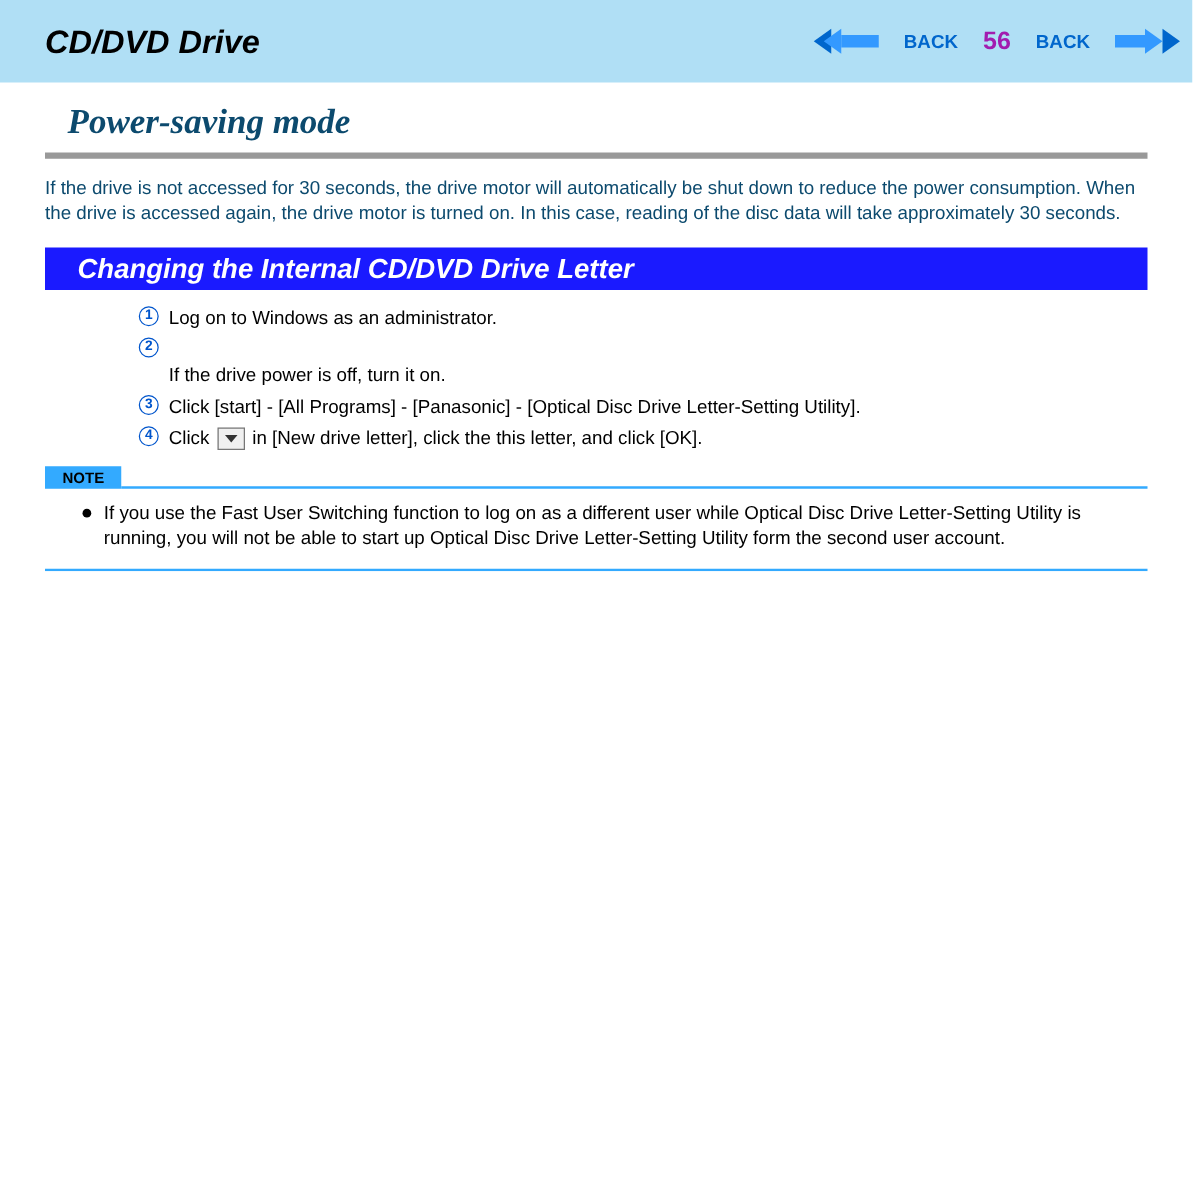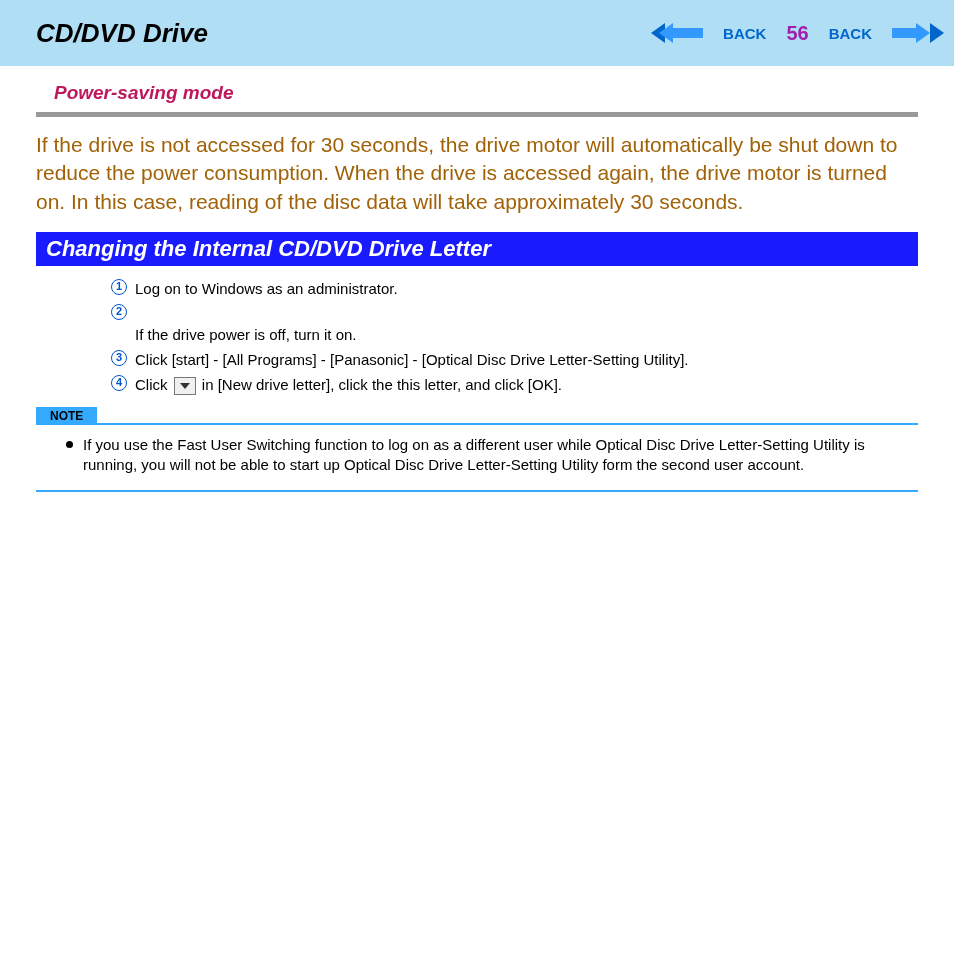--- a/index.html
+++ b/index.html
@@ -33,27 +33,27 @@
     width:0; height:0; display:inline-block;
   }
   .arrow-blue-left { border-top:10px solid transparent; border-bottom:10px solid transparent; border-right:14px solid #0066cc;}
   .arrow-blue-left.inner { border-right-color:#3399ff; margin-left:-6px;}
   .arrow-blue-right { border-top:10px solid transparent; border-bottom:10px solid transparent; border-left:14px solid #0066cc;}
   .arrow-blue-right.inner { border-left-color:#3399ff; margin-left:-6px;}
   .arrow-bar { width:30px; height:10px; background:#3399ff; display:inline-block;}
   .content { padding: 16px 36px 0 36px; }
   .subheading-wrap { padding: 0 0 4px 18px;}
   .subheading {
-    font-size: 19px; font-weight: bold; font-style: italic; color:#be185d;
+    font-size: 28px; font-weight: bold; font-style: italic; color:#0c4a6e;font-family:Liberation Serif, serif;
   }
   .hr-thick { height:5px; background:#999; margin: 4px 0 14px 0;}
-  .body-text { font-size:21px; line-height:1.35; color:#a16207; }
+  .body-text { font-size:15px; line-height:1.35; color:#0c4a6e; }
   .blue-band {
     background:#1a1aff; color:#fff; font-size:22px; font-weight:bold; font-style:italic;
-    padding:4px 10px; margin:16px 0 12px 0;
+    padding:4px 26px; margin:16px 0 12px 0;
   }
   .steps { margin-left:75px; margin-top:6px;}
   .step { display:flex; align-items:flex-start; gap:8px; margin-bottom:4px; font-size:15px; line-height:1.4;}
   .step .num {
     display:inline-flex; width:16px; height:16px; border:1.5px solid #0055cc; border-radius:50%;
     align-items:center; justify-content:center; font-size:11px; color:#0055cc; font-weight:bold; flex-shrink:0; margin-top:1px;
   }
   .step .txt { flex:1; }
   .dropdown-icon {
     display:inline-flex; width:22px; height:18px; border:1px solid #777; background:#f0f0f0;

